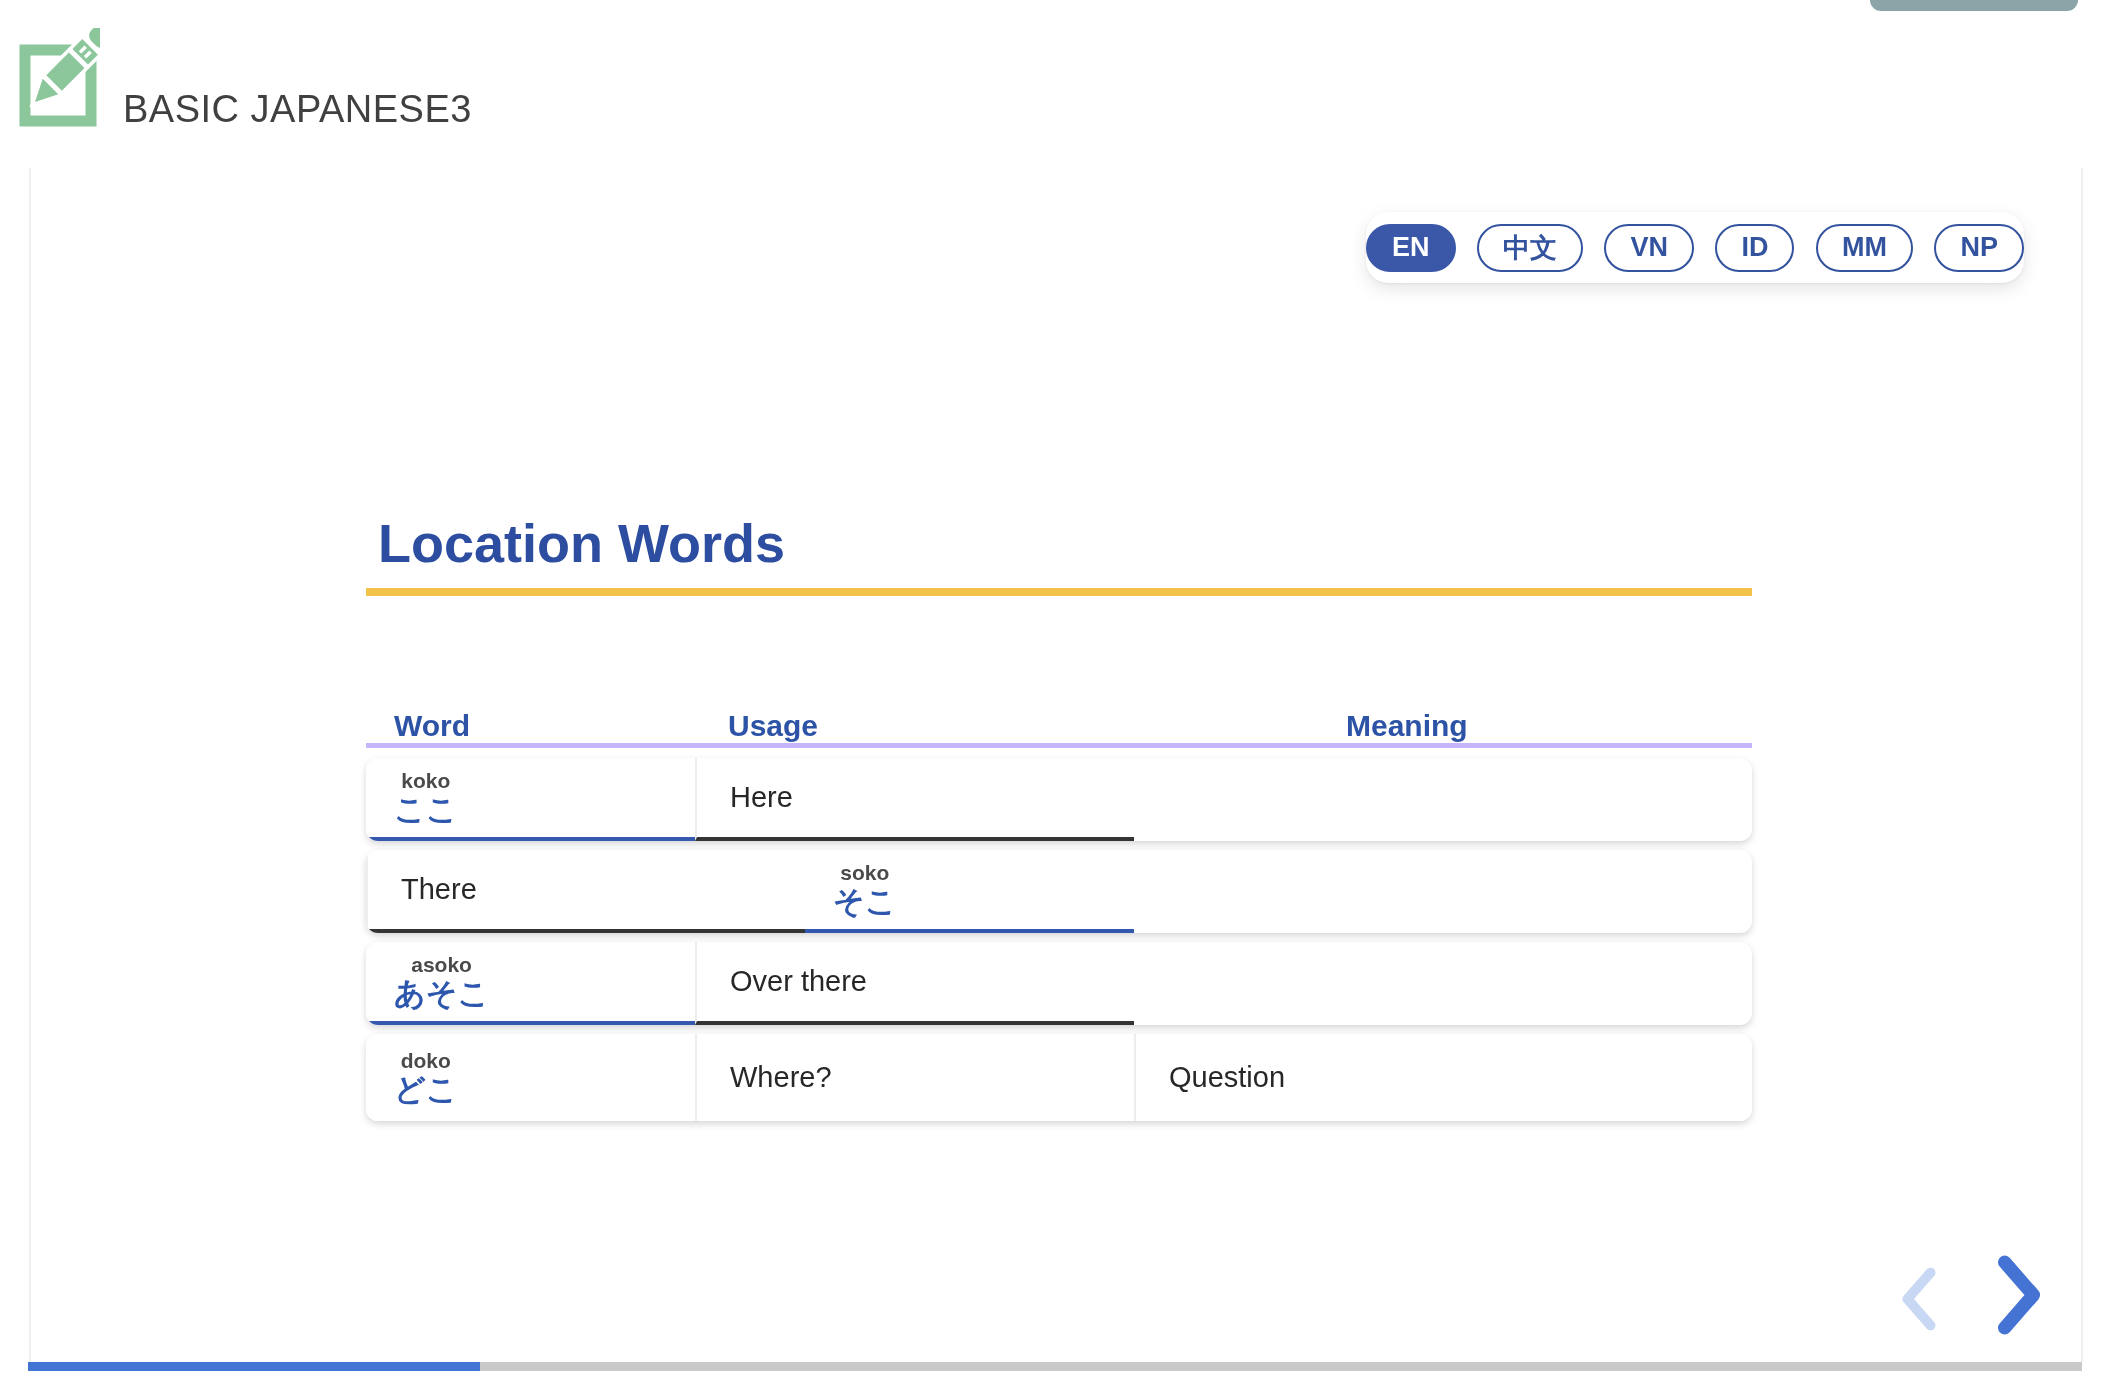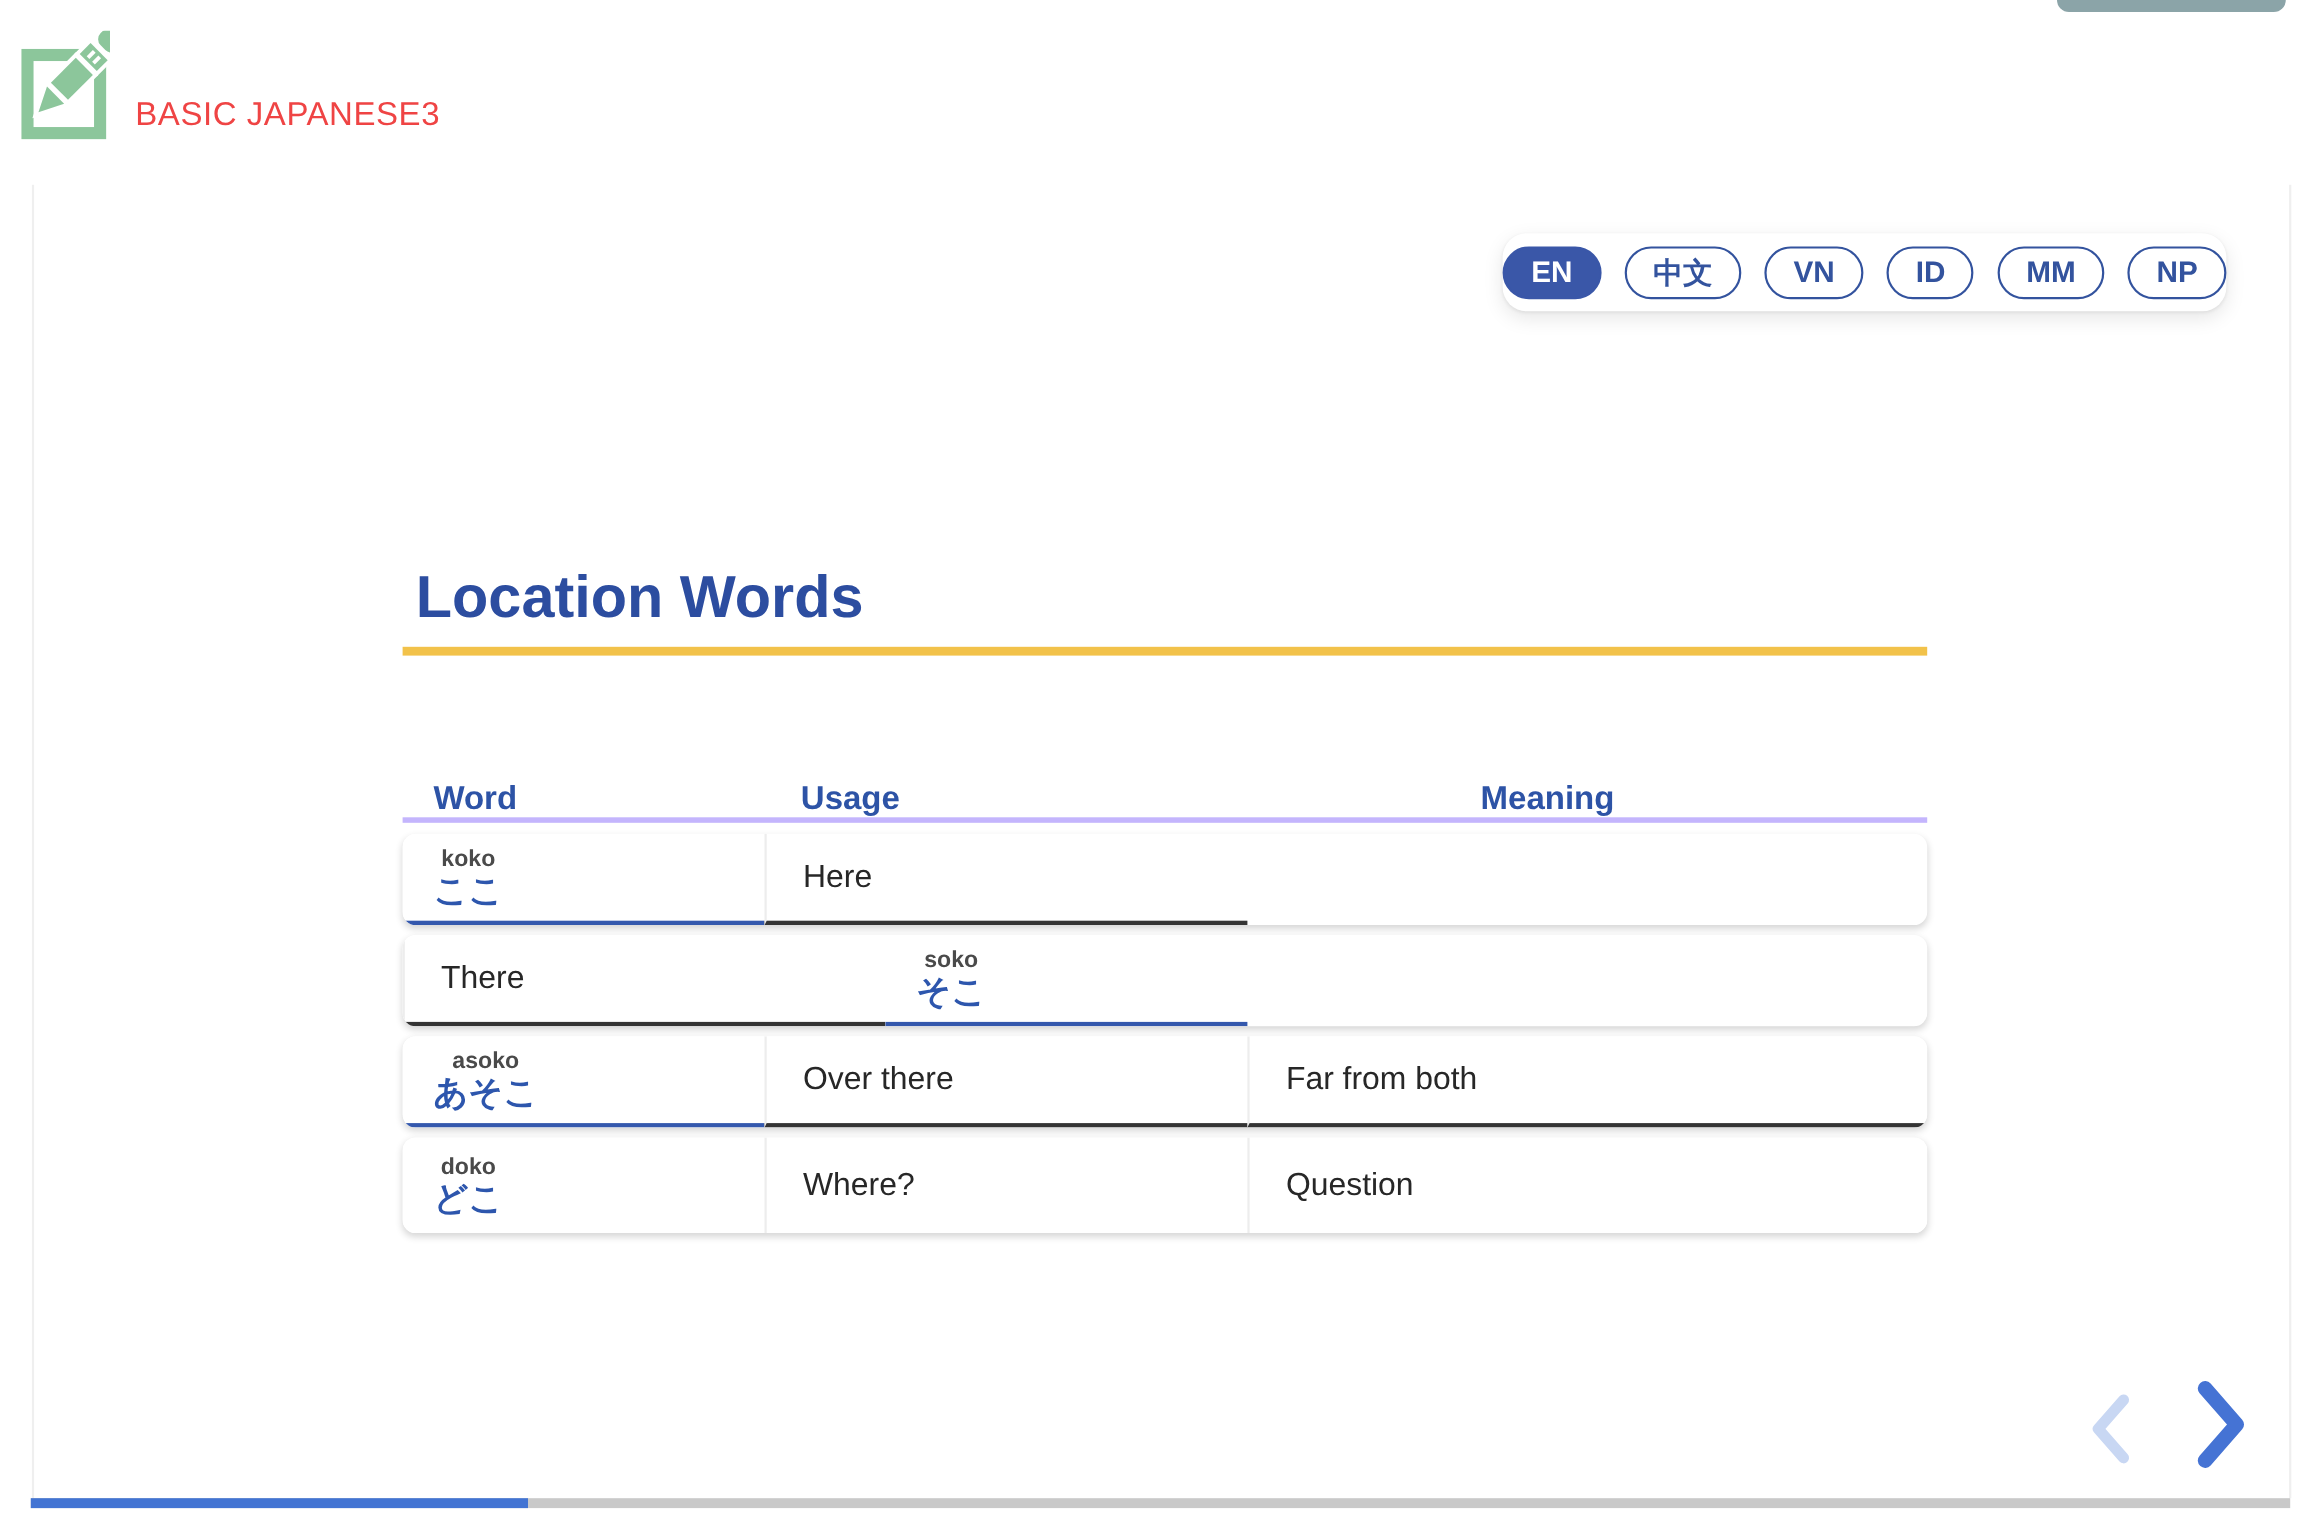--- a/index.html
+++ b/index.html
@@ -2,21 +2,21 @@
 <html><head>
 <meta charset="utf-8">
 <style>
   html,body{margin:0;padding:0;background:#ffffff;}
   body{font-family:"Liberation Sans","DejaVu Sans",sans-serif;}
   .stage{position:relative;width:2104px;height:1386px;background:#fff;overflow:hidden;}
 
   
   .app-header{position:absolute;left:0;top:0;width:2104px;height:168px;background:#fff;}
   .logo{position:absolute;left:18px;top:28px;width:82px;height:100px;}
-  .app-title{position:absolute;left:123px;top:88px;font-size:30px;color:#ef4444;letter-spacing:.5px;}
+  .app-title{position:absolute;left:123px;top:88px;font-size:38px;color:#404040;letter-spacing:.5px;}
 
   
   .cutoff-btn{position:absolute;left:1870px;top:0;width:208px;height:11px;
     background:#8ba4a8;border-radius:0 0 13px 13px;border:none;cursor:pointer;}
 
   
   .slide-edge{position:absolute;top:168px;width:2px;height:1194px;background:#efefef;}
   .slide-edge.left{left:29px;}
   .slide-edge.right{left:2081px;}
 
@@ -137,23 +137,20 @@
       <div class="row bordered">
         <div class="cell c1 col1">
           <span class="word-block">
             <span class="romaji">asoko</span>
             <span class="kana">あそこ</span>
           </span>
         </div>
         <div class="cell c2 col2">
           <span class="body-text">Over there</span>
         </div>
-        <div class="cell c3 col3">
-          <span class="body-text">Far from both</span>
-        </div>
       </div>
 
       <div class="row">
         <div class="cell c1 col1">
           <span class="word-block">
             <span class="romaji">doko</span>
             <span class="kana">どこ</span>
           </span>
         </div>
         <div class="cell c2 col2">

